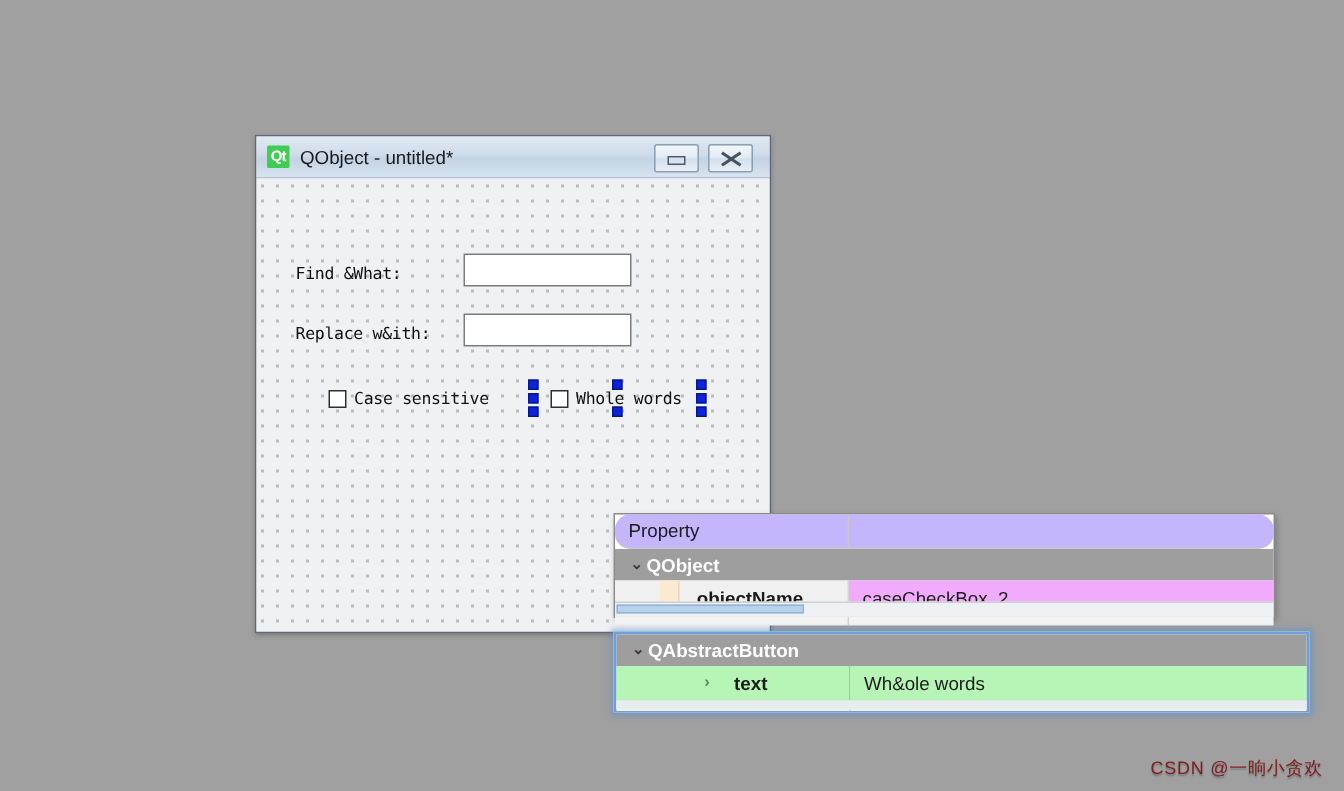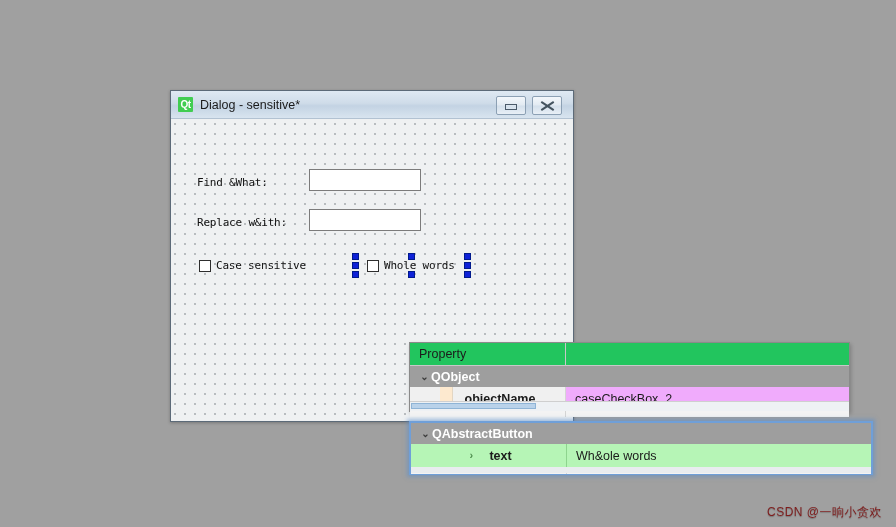--- a/index.html
+++ b/index.html
@@ -13,21 +13,21 @@
     font-family: "Liberation Sans", sans-serif;
     overflow: hidden;
     position: relative;
   }
 
   
   #dialog-window {
     position: absolute;
     left: 170px;
     top: 90px;
-    width: 404px;
+    width: 344px;
     height: 332px;
     background: #eef1f4;
     border: 1px solid #5c6a78;
     box-sizing: border-box;
     box-shadow: 0 1px 3px rgba(0,0,0,0.25);
   }
 
   #dialog-titlebar {
     position: relative;
     height: 28px;
@@ -200,22 +200,23 @@
     box-sizing: border-box;
     display: flex;
     align-items: center;
     overflow: hidden;
     white-space: nowrap;
   }
 
   
   .prop-header {
     height: 23px;
-    background: #22c55e;
+    background: #c4b5fd;
     border-bottom: 1px solid #c8c8c8;
+    border-radius: 10px;
   }
   .prop-header .prop-col-left {
     padding-left: 9px;
     border-right: 1px solid #c8c8c8;
   }
   .prop-header .prop-col-right { padding-left: 9px; }
 
   
   .prop-group {
     height: 21px;
@@ -326,39 +327,39 @@
     letter-spacing: 0.5px;
   }
 </style>
 </head>
 <body>
 
 <div id="dialog-window">
 
   <div id="dialog-titlebar">
     <div id="qt-logo">Qt</div>
-    <div id="dialog-title-text">Dialog - sensitive*</div>
+    <div id="dialog-title-text">QObject - untitled*</div>
 
     <div class="titlebar-btn" id="btn-minimize">
       <div class="min-glyph"></div>
     </div>
     <div class="titlebar-btn" id="btn-close">
       <div class="close-glyph"></div>
     </div>
   </div>
 
   <div id="dialog-canvas">
 
     <div class="form-label" style="left:26px; top:57px;">Find &amp;What:</div>
     <div class="form-lineedit" style="left:138px; top:50px; width:112px; height:22px;"></div>
 
     <div class="form-label" style="left:26px; top:97px;">Replace w&amp;ith:</div>
     <div class="form-lineedit" style="left:138px; top:90px; width:112px; height:22px;"></div>
 
-    <div class="cbox-widget" style="left:28px; top:140px;">
+    <div class="cbox-widget" style="left:48px; top:140px;">
       <div class="cbox-indicator"></div>
       <div class="cbox-text">Case sensitive</div>
     </div>
 
     <div class="cbox-widget" style="left:196px; top:140px;">
       <div class="cbox-indicator"></div>
       <div class="cbox-text">Whole words</div>
     </div>
 
     <div class="sel-handle" style="left:181px; top:134px;"></div>

